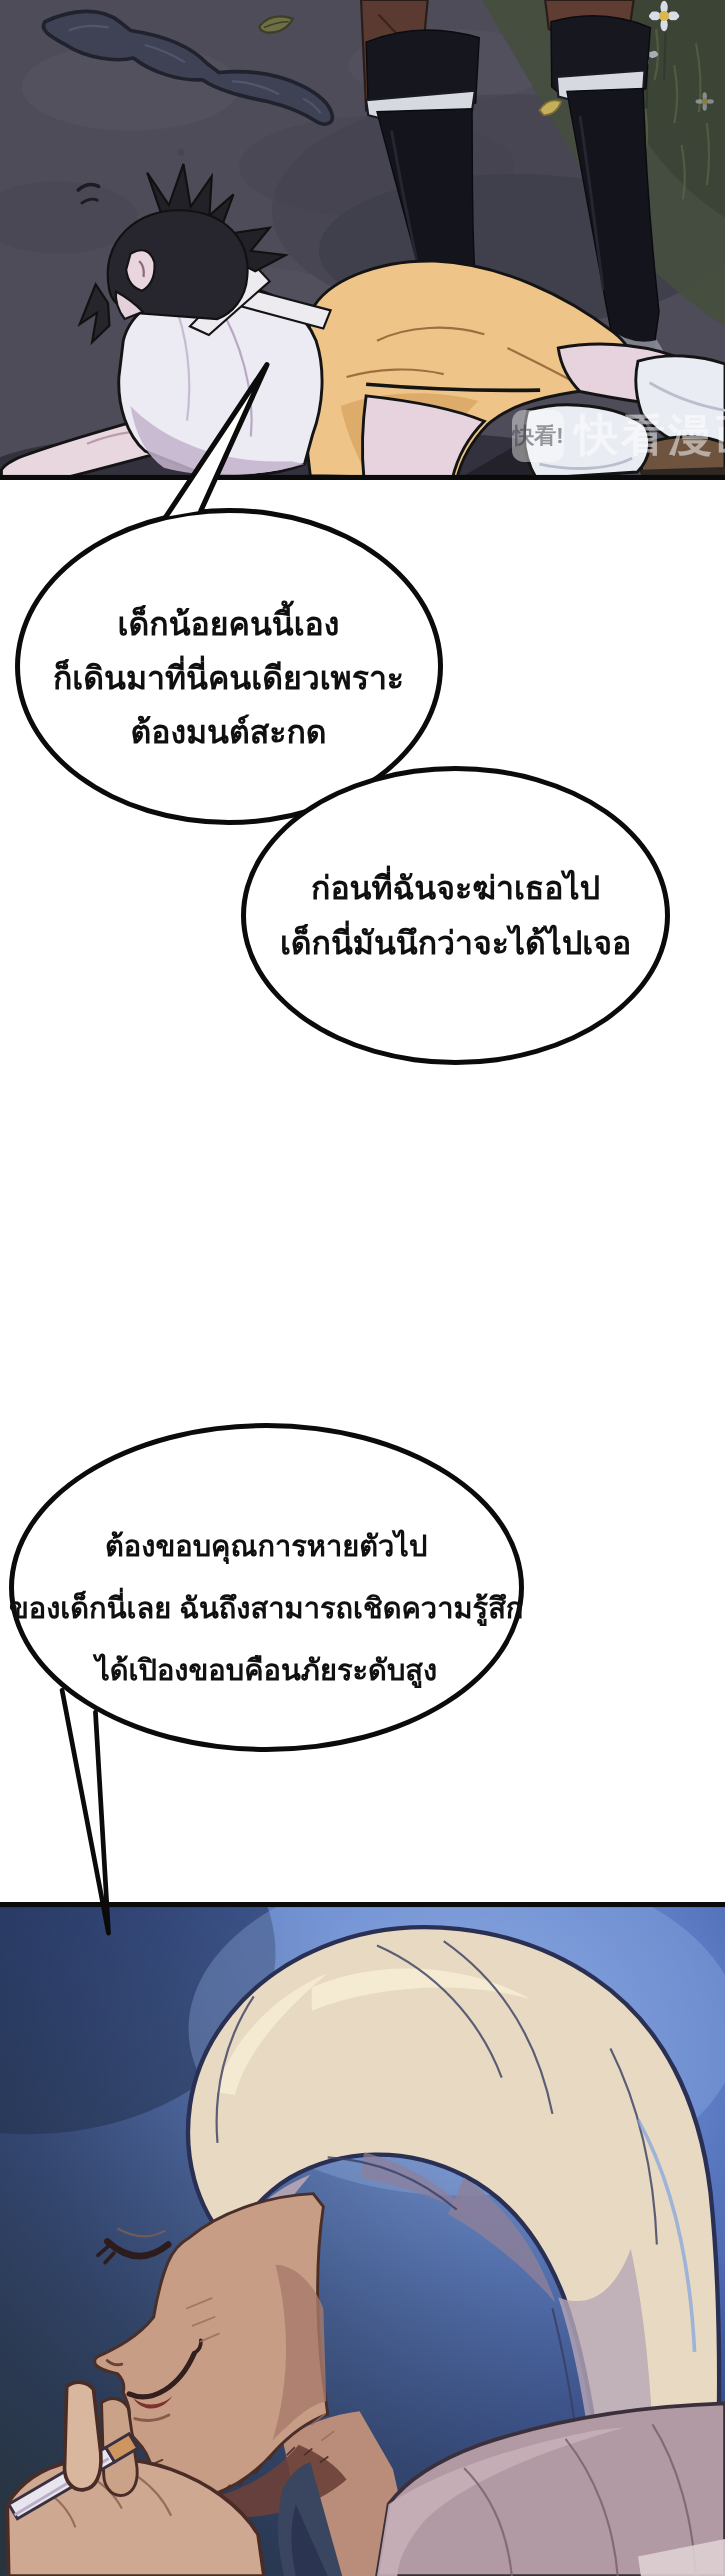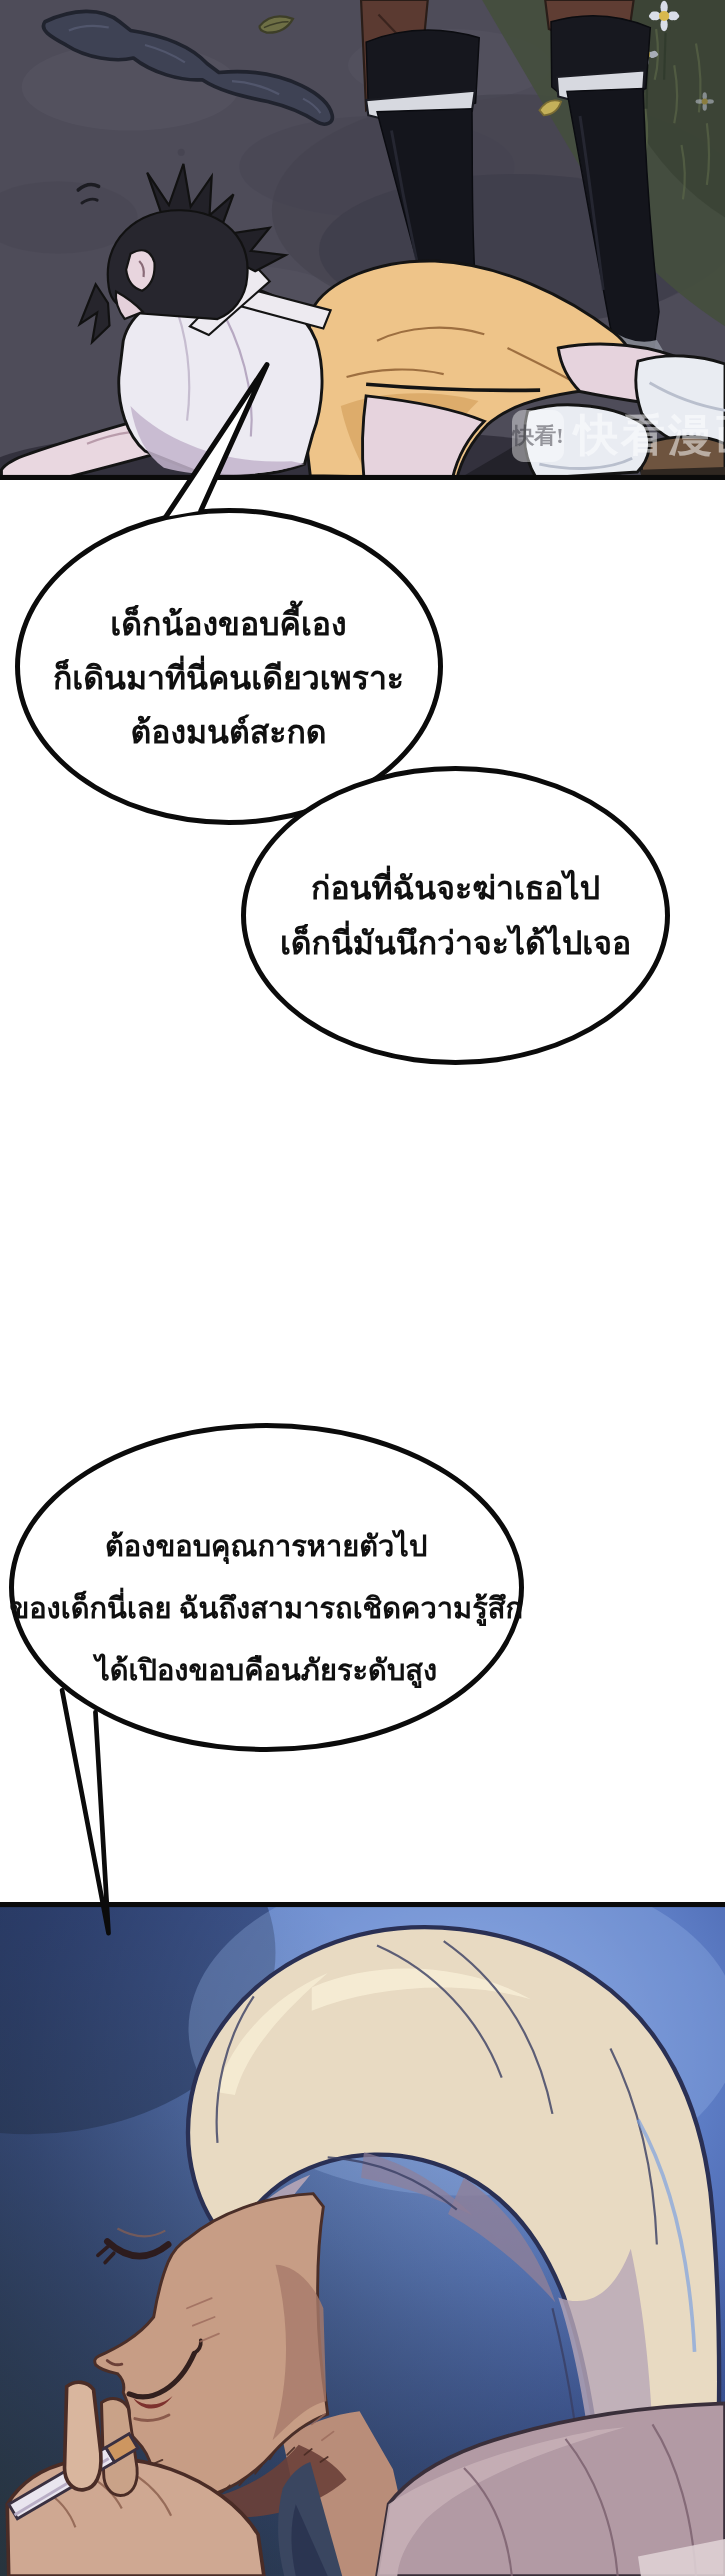--- a/index.html
+++ b/index.html
@@ -1,18 +1,18 @@
 <!DOCTYPE html>
 <html style="font-size:11.6px"><head>
 <meta charset="utf-8">
 <style>
   html,body{margin:0;padding:0;background:#ffffff;}
   .page{
     position:relative;width:725px;height:2576px;background:#ffffff;
-    overflow:hidden;font-family:Liberation Serif, serif;
+    overflow:hidden;font-family:Liberation Sans, sans-serif;
   }
   .panel{position:absolute;left:0;width:725px;overflow:hidden;background:#4e4c59;}
   .panel svg{display:block;width:100%;height:100%;}
   #panel-top{top:0;height:480px;z-index:1;}
   #panel-bottom{top:1902px;height:674px;z-index:1;background:#3d569f;}
   .bubble{
     position:absolute;border:5.8px solid #0b0b0b;border-radius:50%;background:#ffffff;
     display:flex;flex-direction:column;align-items:center;justify-content:center;
     text-align:center;color:#101010;box-sizing:border-box;
   }
@@ -212,21 +212,21 @@
         </div>
       <div class="wm-text">快看漫画</div>
     </div>
   </section>
 
   <svg class="tail" id="tail-1" viewBox="0 0 220 260">
     <path d="M48,232 L187,23 L96,224" fill="#ffffff" stroke="#0b0b0b" stroke-width="7" stroke-linejoin="round" stroke-linecap="round"></path>
   </svg>
 
   <div class="bubble" id="bubble-1">
-    <div class="line">เด็กน้องขอบคี้เอง</div>
+    <div class="line">เด็กน้อยคนนี้เอง</div>
     <div class="line">ก็เดินมาที่นี่คนเดียวเพราะ</div>
     <div class="line">ต้องมนต์สะกด</div>
   </div>
 
   <div class="bubble" id="bubble-2">
     <div class="line">ก่อนที่ฉันจะฆ่าเธอไป</div>
     <div class="line">เด็กนี่มันนึกว่าจะได้ไปเจอ</div>
   </div>
 
   <div class="bubble" id="bubble-3">

